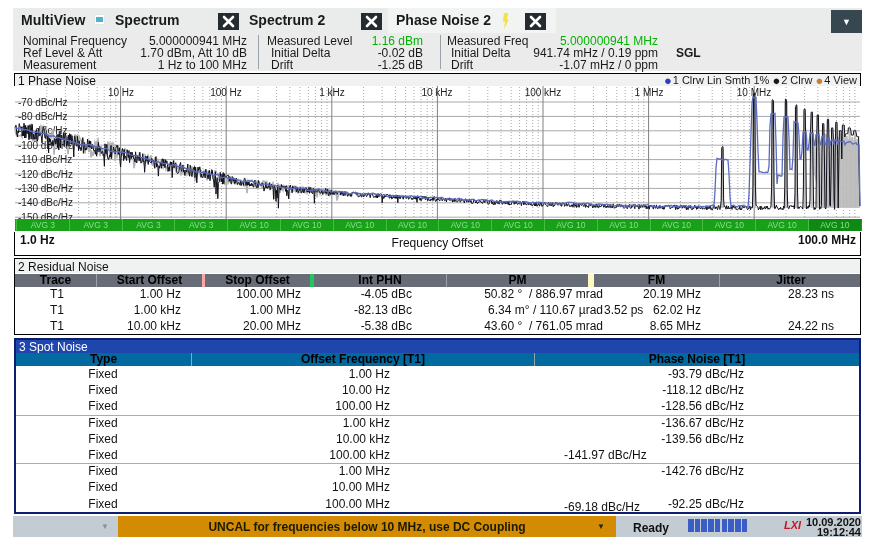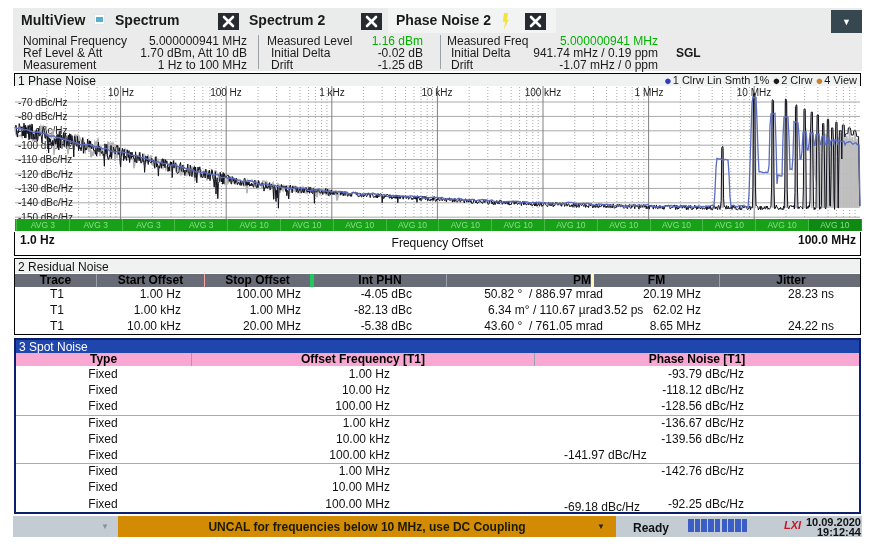--- a/index.html
+++ b/index.html
@@ -205,24 +205,24 @@
   <div style="position:absolute;left:5px;top:159px;font-size:12px;font-weight:bold;color:#111">1.0 Hz</div>
   <div style="position:absolute;left:0;top:162px;width:100%;text-align:center;font-size:12px;font-weight:normal;color:#111">Frequency Offset</div>
   <div style="position:absolute;right:4px;top:159px;font-size:12px;font-weight:bold;color:#111">100.0 MHz</div>
 </div>
 
 <div class="abs" style="left:14px;top:258px;width:847px;height:77px;border:1px solid #000;background:#fff">
   <div style="position:absolute;left:0;top:0;width:100%;height:14px;background:#f0f1f1"></div>
   <div style="position:absolute;left:3px;top:1px;font-size:12px;color:#111">2 Residual Noise</div>
   <div style="position:absolute;left:0px;top:15px;width:845px;height:13px;background:#686c76;color:#000;font-size:12px">
       <div style="position:absolute;left:0px;top:0;width:82px;height:13px;border-right:1px solid #9aa0ac;font-weight:bold;text-align:center;line-height:13px">Trace</div>
-      <div style="position:absolute;left:82px;top:0;width:108px;height:13px;border-right:1px solid #fca5a5;font-weight:bold;text-align:center;line-height:13px">Start Offset</div>
+      <div style="position:absolute;left:82px;top:0;width:108px;height:13px;border-right:3px solid #fca5a5;font-weight:bold;text-align:center;line-height:13px">Start Offset</div>
       <div style="position:absolute;left:190px;top:0;width:109px;height:13px;border-right:4px solid #22c55e;font-weight:bold;text-align:center;line-height:13px">Stop Offset</div>
       <div style="position:absolute;left:299px;top:0;width:133px;height:13px;border-right:1px solid #9aa0ac;font-weight:bold;text-align:center;line-height:13px">Int PHN</div>
-      <div style="position:absolute;left:432px;top:0;width:147px;height:13px;border-right:3px solid #fef9c3;font-weight:bold;text-align:right;line-height:13px">PM</div>
+      <div style="position:absolute;left:432px;top:0;width:147px;height:13px;border-right:6px solid #fef9c3;font-weight:bold;text-align:center;line-height:13px">PM</div>
       <div style="position:absolute;left:579px;top:0;width:126px;height:13px;border-right:1px solid #9aa0ac;font-weight:bold;text-align:center;line-height:13px">FM</div>
       <div style="position:absolute;left:705px;top:0;width:142px;height:13px;font-weight:bold;text-align:center;line-height:13px">Jitter</div>
     </div>
 </div>
 <div class="abs" style="left:14px;top:0px;width:847px;font-size:12px;color:#111">
     <div style="position:absolute;left:23px;top:287.0px;width:40px;text-align:center">T1</div>
     <div style="position:absolute;left:-63px;top:287.0px;width:230px;text-align:right">1.00 Hz</div>
     <div style="position:absolute;left:57px;top:287.0px;width:230px;text-align:right">100.00 MHz</div>
     <div style="position:absolute;left:168px;top:287.0px;width:230px;text-align:right">-4.05 dBc</div>
     <div style="position:absolute;left:359px;top:287.0px;width:230px;text-align:right">50.82 °&nbsp;&nbsp;/ 886.97 mrad</div>
@@ -240,21 +240,21 @@
     <div style="position:absolute;left:57px;top:318.6px;width:230px;text-align:right">20.00 MHz</div>
     <div style="position:absolute;left:168px;top:318.6px;width:230px;text-align:right">-5.38 dBc</div>
     <div style="position:absolute;left:359px;top:318.6px;width:230px;text-align:right">43.60 °&nbsp;&nbsp;/ 761.05 mrad</div>
     <div style="position:absolute;left:457px;top:318.6px;width:230px;text-align:right">8.65 MHz</div>
     <div style="position:absolute;left:590px;top:318.6px;width:230px;text-align:right">24.22 ns</div>
   </div>
 
 <div class="abs" style="left:14px;top:338px;width:847px;height:176px;border:2px solid #0c1e6e;background:#fff">
   <div style="position:absolute;left:0;top:0;width:100%;height:13px;background:#1e46ac"></div>
   <div style="position:absolute;left:3px;top:0px;font-size:12px;color:#fff">3 Spot Noise</div>
-  <div style="position:absolute;left:0px;top:13px;width:843px;height:13px;background:#f9a8d4;color:#000;font-size:12px">
+  <div style="position:absolute;left:0px;top:13px;width:843px;height:13px;background:#0369a1;color:#000;font-size:12px">
     <div style="position:absolute;left:0;top:0;width:176px;font-weight:bold;text-align:center;line-height:13px;border-right:1px solid #9aa0ac">Type</div>
     <div style="position:absolute;left:176px;top:0;width:343px;font-weight:bold;text-align:center;line-height:13px;border-right:1px solid #9aa0ac">Offset Frequency [T1]</div>
     <div style="position:absolute;left:519px;top:0;width:324px;font-weight:bold;text-align:center;line-height:13px">Phase Noise [T1]</div>
   </div>
   <div style="position:absolute;left:0;top:75px;width:100%;height:1px;background:#aab"></div>
   <div style="position:absolute;left:0;top:123px;width:100%;height:1px;background:#aab"></div>
 </div>
 <div class="abs" style="left:14px;top:0px;width:847px;font-size:12px;color:#111">
     <div style="position:absolute;left:49px;top:367.0px;width:80px;text-align:center">Fixed</div>
     <div style="position:absolute;left:196px;top:367.0px;width:180px;text-align:right">1.00 Hz</div>

